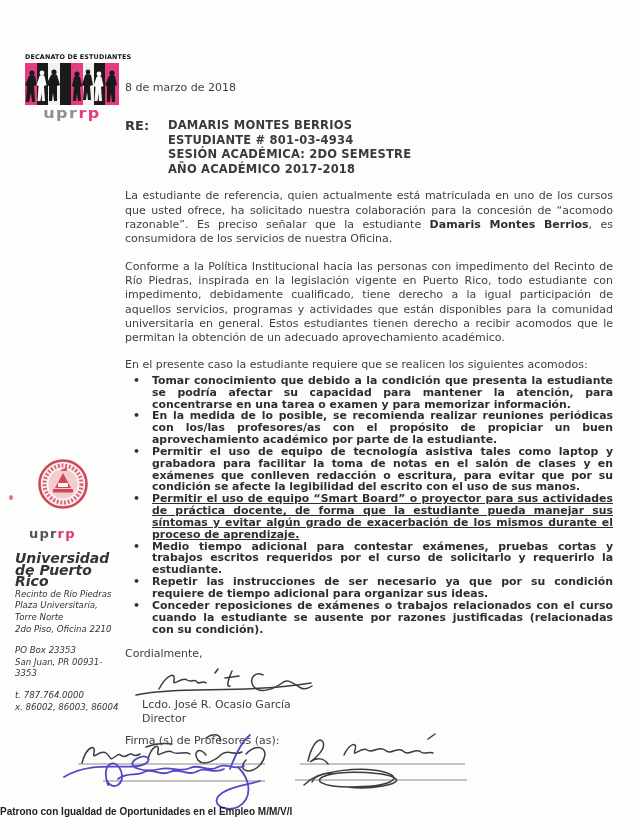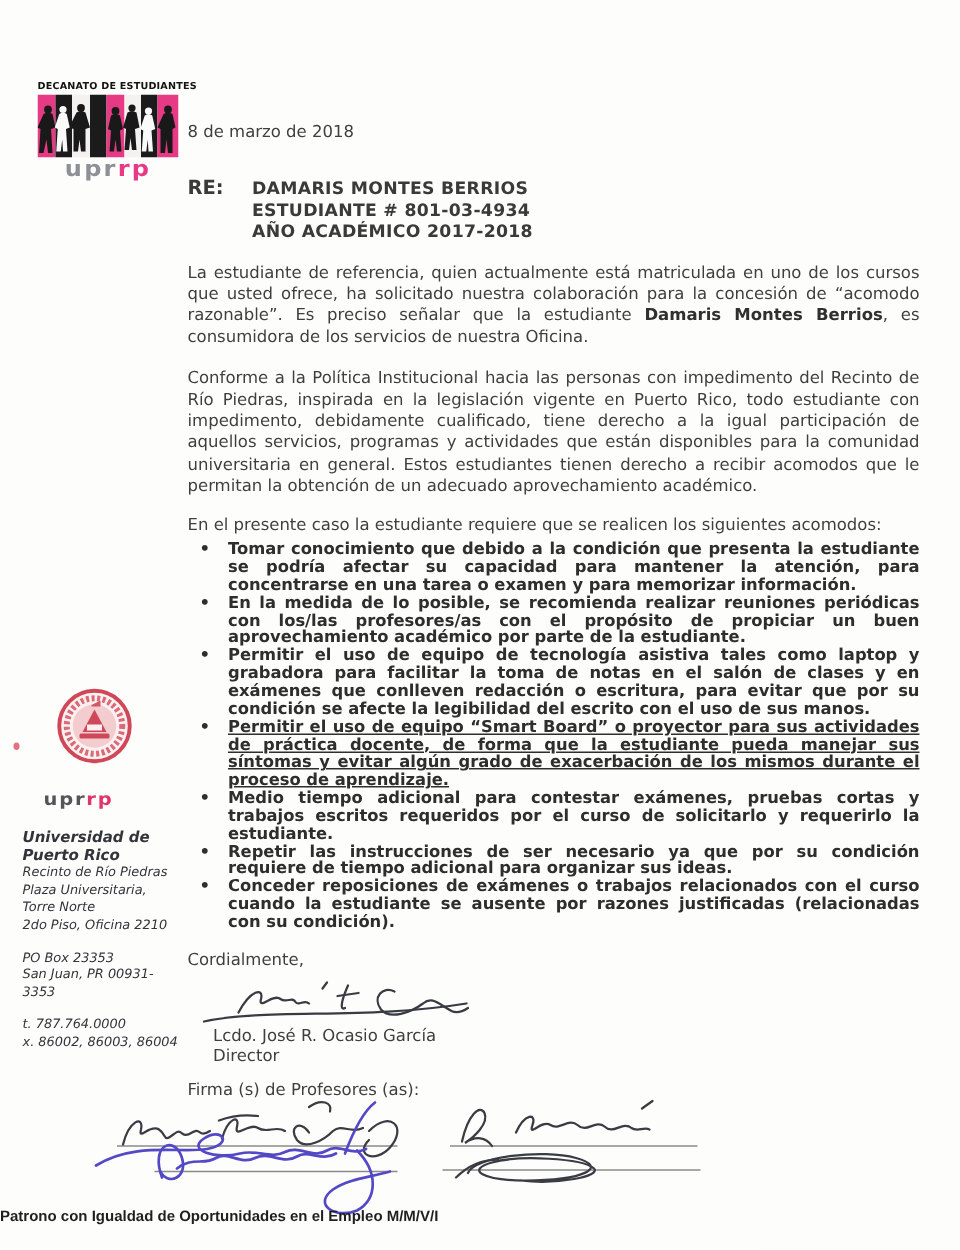--- a/index.html
+++ b/index.html
@@ -20,21 +20,21 @@
   .logo-word .g { color:#8f8f97; }
   .logo-word .p { color:#e73a85; }
 
   
   .sidebar { position:absolute; left:15px; top:458px; width:104px; font-style:italic; color:#33333a; }
   .seal-wrap { margin-left:22px; }
   .side-word { margin-top:12px; margin-left:14px; font-style:normal; font-weight:800; font-size:13px; letter-spacing:1.2px; transform:scaleY(.9); }
   .side-word .g { color:#54545b; }
   .side-word .p { color:#e0346f; }
   .addr { margin-top:12px; font-size:8.6px; line-height:11.6px; }
-  .addr .org { font-weight:bold; font-size:10px; margin-bottom:1px; }
+  .addr .org { font-weight:bold; font-size:14px; margin-bottom:1px; }
   .addr .gap { height:10px; }
   .speck { position:absolute; left:-6px; top:37px; width:4px; height:5px; background:#e2566b; border-radius:50%; opacity:.85; }
 
   
   .content { position:absolute; left:125px; top:50px; width:488px; font-size:11px; color:#3f3f3f; }
   .date { font-size:11px;margin-top:31px; }
   .re-block { display:flex; margin-top:24px; font-weight:bold; color:#3a3a3a; }
   .re-label { width:43px; font-size:13px; }
   .re-lines { font-size:11.5px; line-height:14.6px; letter-spacing:.2px; }
   .salutation { margin-top:13px; }
@@ -131,20 +131,21 @@
   </div>
 
   <div class="content">
     <div class="date">8 de marzo de 2018</div>
 
     <div class="re-block">
       <div class="re-label">RE:</div>
       <div class="re-lines">
         <div>DAMARIS MONTES BERRIOS</div>
         <div>ESTUDIANTE # 801-03-4934</div>
+        <div>SESIÓN ACADÉMICA: 2DO SEMESTRE</div>
         <div>AÑO ACADÉMICO 2017-2018</div>
       </div>
     </div>
 
 
     <p class="para"><span>La estudiante de referencia, quien actualmente está matriculada en uno de los cursos que usted ofrece, ha solicitado nuestra colaboración para la concesión de “acomodo razonable”. Es preciso señalar que la estudiante </span><b>Damaris Montes Berrios</b><span>, es consumidora de los servicios de nuestra Oficina.</span></p>
 
     <p class="para">Conforme a la Política Institucional hacia las personas con impedimento del Recinto de Río Piedras, inspirada en la legislación vigente en Puerto Rico, todo estudiante con impedimento, debidamente cualificado, tiene derecho a la igual participación de aquellos servicios, programas y actividades que están disponibles para la comunidad universitaria en general.  Estos estudiantes tienen derecho a recibir acomodos que le permitan la obtención de un adecuado aprovechamiento académico.</p>
 
     <div class="intro">En el presente caso la estudiante requiere que se realicen los siguientes acomodos:</div>

